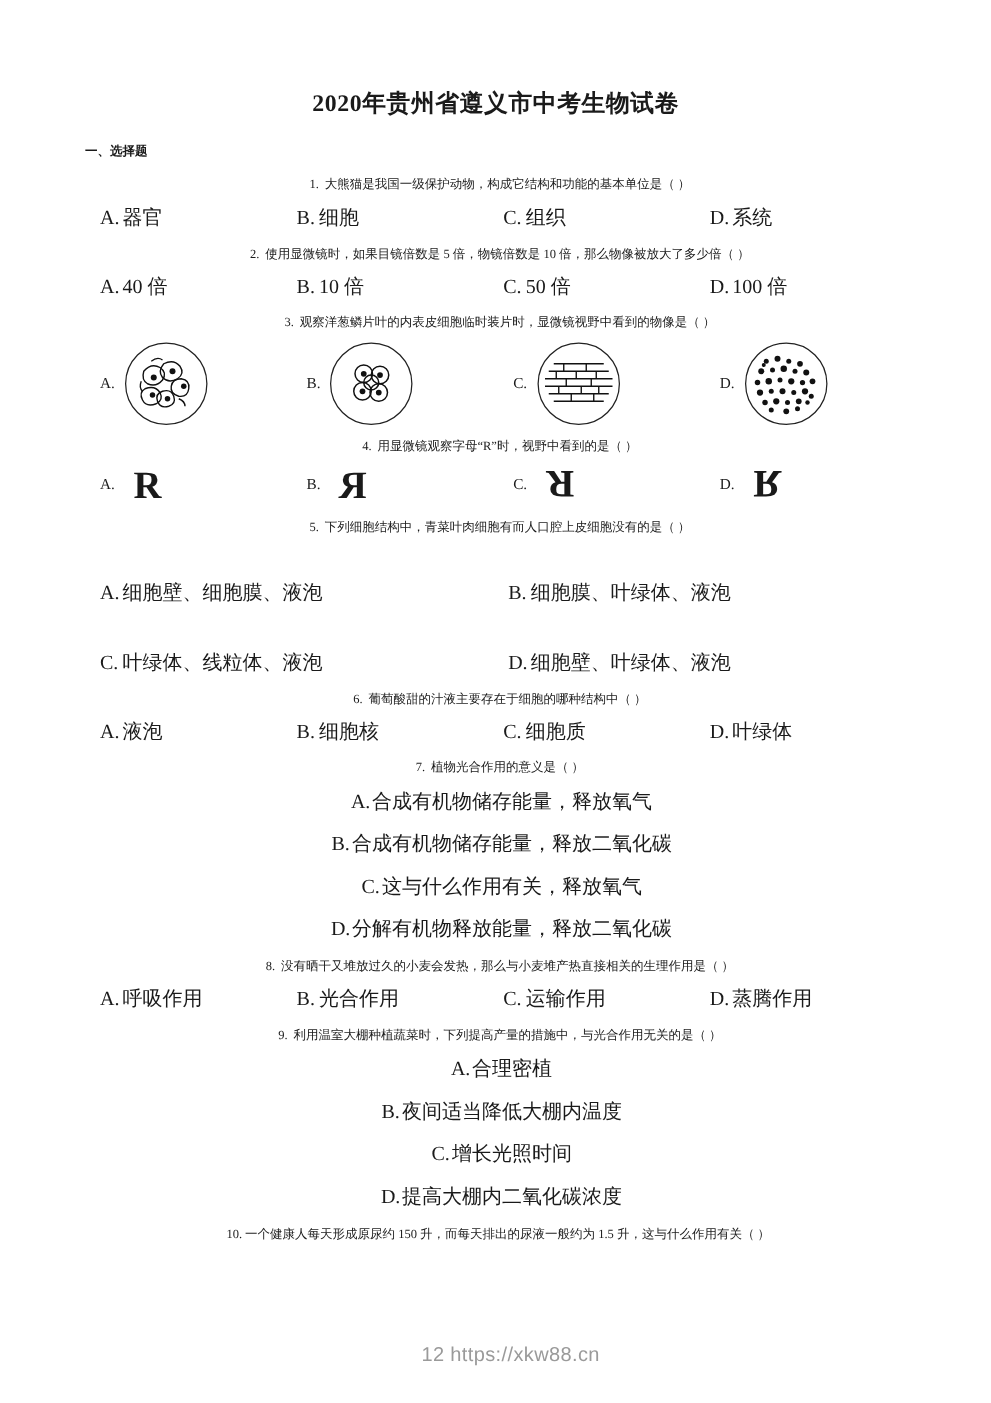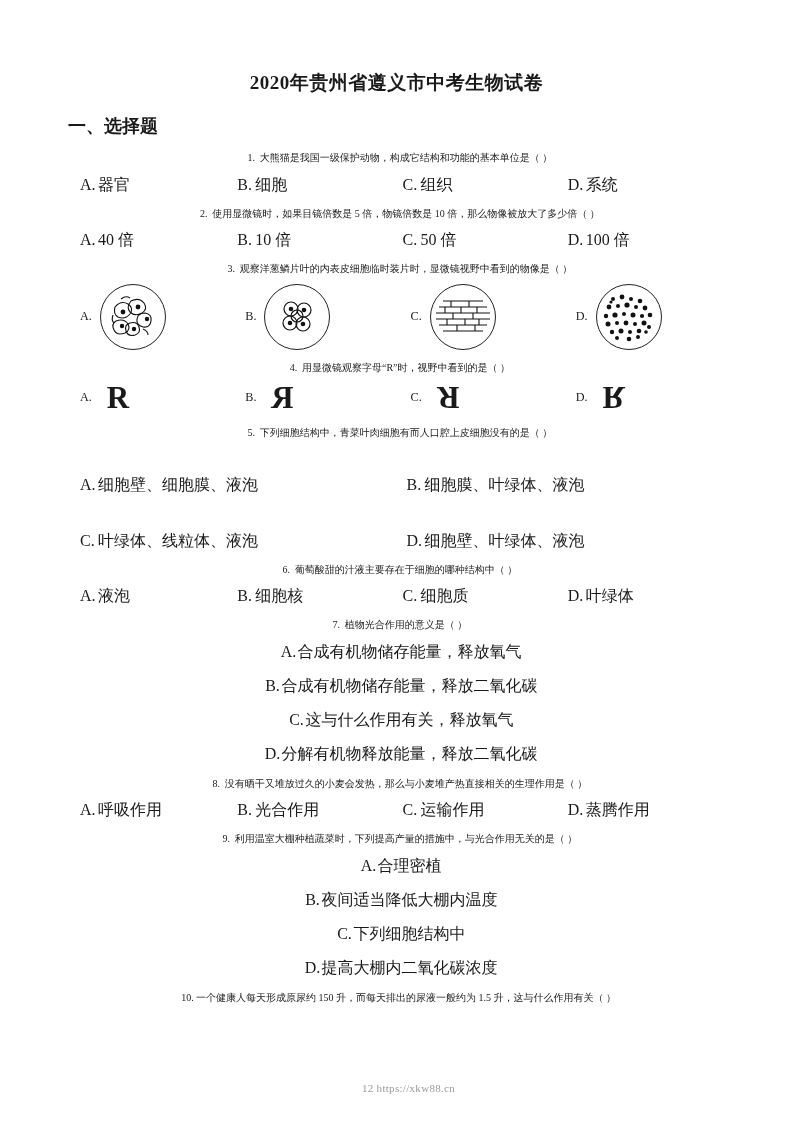--- a/index.html
+++ b/index.html
@@ -23,21 +23,21 @@
     position: relative;
   }
   .doc-title {
     text-align: center;
     font-size: 19px;
     font-weight: bold;
     letter-spacing: 0.5px;
     margin: 14px 0 18px 0;
   }
   .section-head {
-    font-size: 18px;
+    font-size: 10px;
     font-weight: bold;
     margin: 0 0 12px 2px;
   }
   .q {
     margin: 0 0 9px 0;
   }
   .q-stem {
     font-size: 10px;
     line-height: 1.55;
     margin: 0 0 7px 0;
@@ -130,23 +130,23 @@
   .flip-h { transform: scaleX(-1); }
   .flip-v { transform: scaleY(-1); }
   .flip-hv { transform: scale(-1,-1); }
 
   .footer {
     position: absolute;
     left: 0;
     right: 0;
     bottom: 28px;
     text-align: center;
-    font-size: 11px;
+    font-size: 16px;
     color: #9a9a9a;
-    font-family: Liberation Serif, serif;
+    font-family: Liberation Sans, sans-serif;
     letter-spacing: 0.3px;
     padding-left: 24px;
   }
 </style>
 </head>
 <body>
 
 <div class="page">
 
   <div class="doc-title">2020年贵州省遵义市中考生物试卷</div>
@@ -352,21 +352,21 @@
       <div class="opt"><span class="lbl">C.</span><span>运输作用</span></div>
       <div class="opt"><span class="lbl">D.</span><span>蒸腾作用</span></div>
     </div>
   </div>
 
   <div class="q">
     <div class="q-stem"><span class="q-num">9.</span><span>利用温室大棚种植蔬菜时，下列提高产量的措施中，与光合作用无关的是（        ）</span></div>
     <div class="opts-col">
       <div class="opt"><span class="lbl">A.</span><span>合理密植</span></div>
       <div class="opt"><span class="lbl">B.</span><span>夜间适当降低大棚内温度</span></div>
-      <div class="opt"><span class="lbl">C.</span><span>下列细胞结构中</span></div>
+      <div class="opt"><span class="lbl">C.</span><span>增长光照时间</span></div>
       <div class="opt"><span class="lbl">D.</span><span>提高大棚内二氧化碳浓度</span></div>
     </div>
   </div>
 
   <div class="q">
     <div class="q-stem"><span class="q-num">10.</span><span>一个健康人每天形成原尿约 150 升，而每天排出的尿液一般约为 1.5 升，这与什么作用有关（        ）</span></div>
   </div>
 
   <div class="footer">12 https://xkw88.cn</div>
 </div>

